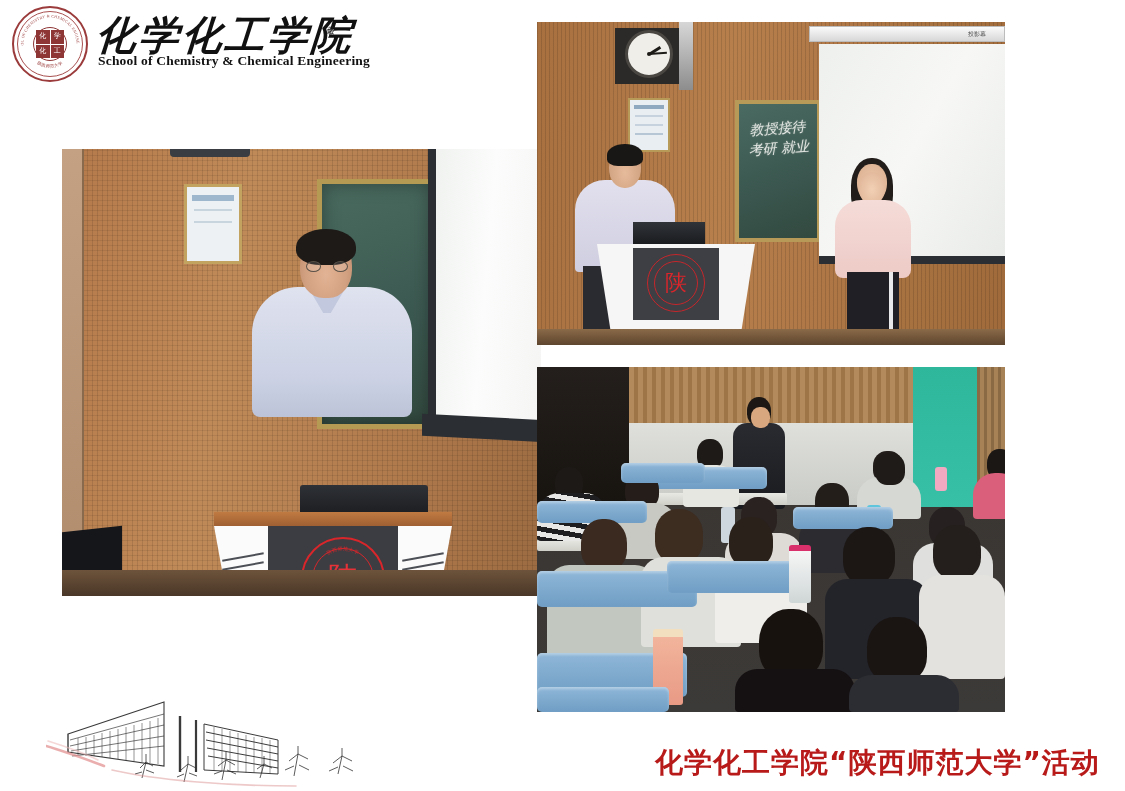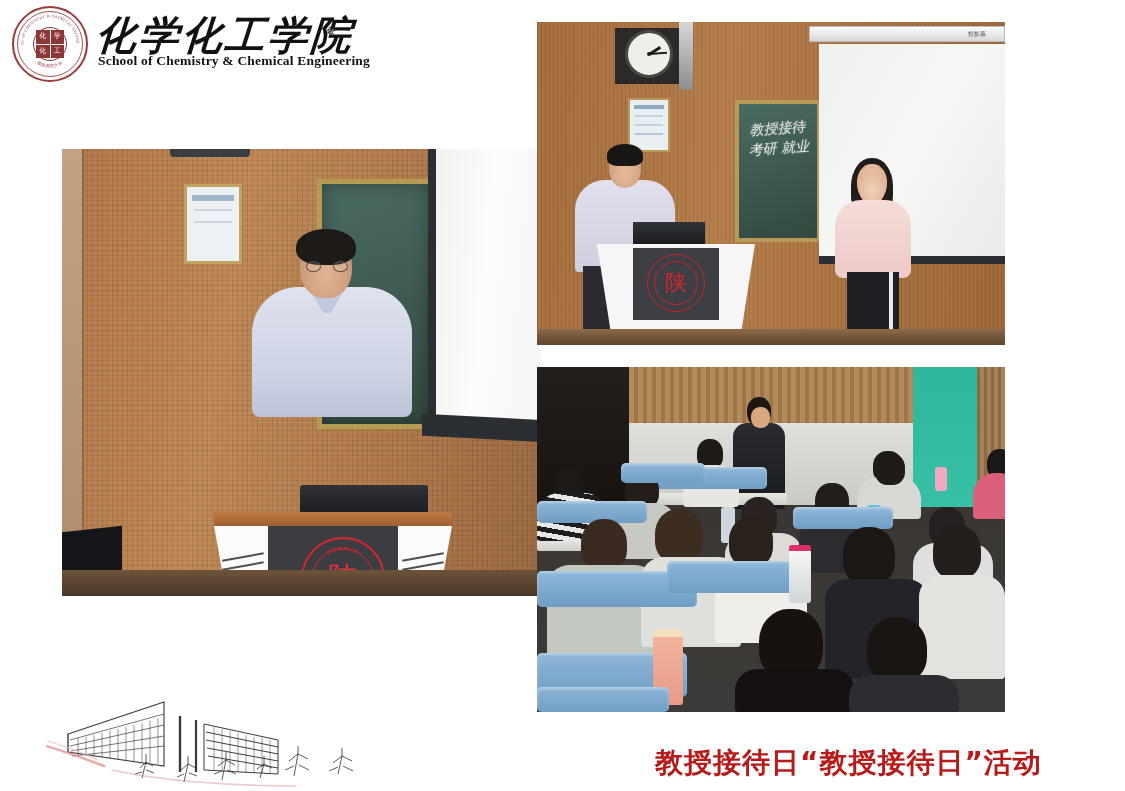--- a/index.html
+++ b/index.html
@@ -837,13 +837,13 @@
     <path d="M248,82 L252,60 M252,60 L243,67 M252,60 L262,65 M252,60 L252,52 M248,72 L239,76 M253,71 L263,76"></path>
     <path d="M292,80 L296,62 M296,62 L287,69 M296,62 L306,67 M296,62 L296,54 M292,73 L283,77 M297,72 L307,77"></path>
   </g>
   <g fill="none">
     <path d="M0,52 C14,56 34,63 58,72" stroke="#e08a8a" stroke-width="2.6" stroke-linecap="round" opacity="0.75"></path>
     <path d="M2,47 C18,52 36,58 52,66" stroke="#edb5b5" stroke-width="1.6" stroke-linecap="round" opacity="0.6"></path>
     <path d="M66,76 C110,86 180,92 250,92" stroke="#d98a8a" stroke-width="1.6" stroke-linecap="round" opacity="0.5"></path>
   </g>
 </svg>
 
-<div id="event-caption">教授接待日“教授接待日”活动</div>
+<div id="event-caption">化学化工学院“陕西师范大学”活动</div>
 
 </body></html>

